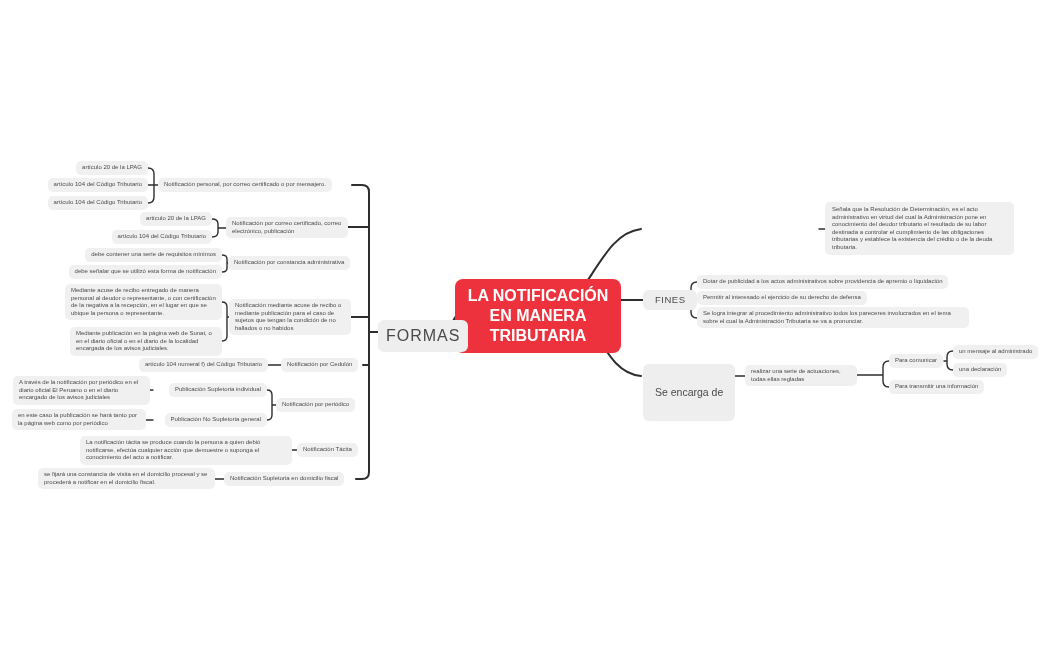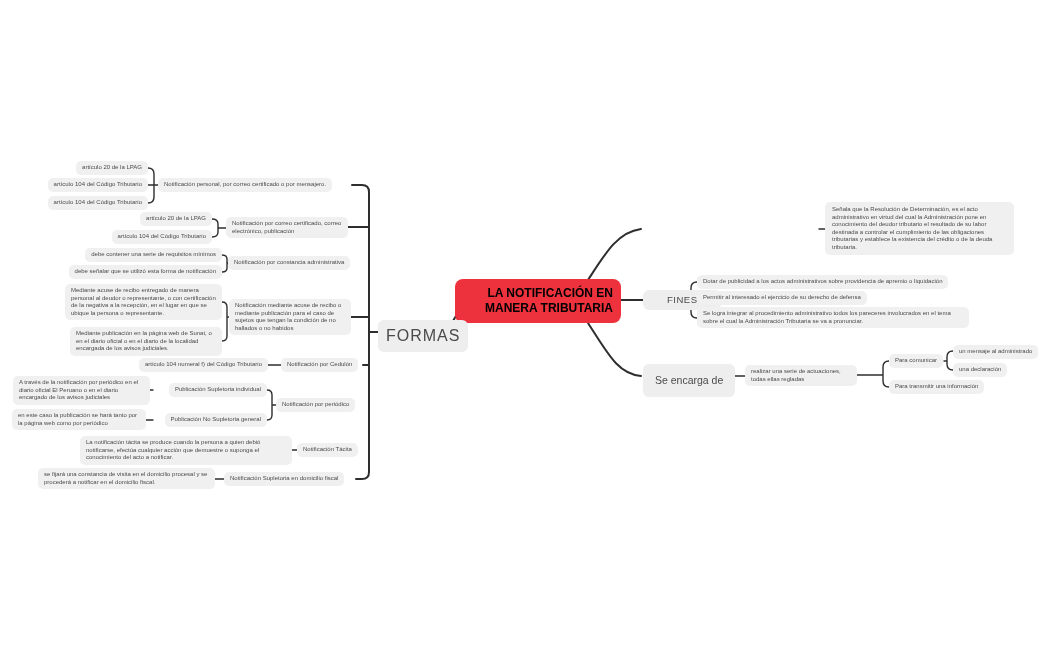--- a/index.html
+++ b/index.html
@@ -5,24 +5,24 @@
   html,body{margin:0;padding:0;background:#ffffff;}
   #stage{position:relative;width:1051px;height:650px;background:#ffffff;overflow:hidden;
          font-family:"Liberation Sans","DejaVu Sans",sans-serif;}
   #wires{position:absolute;left:0;top:0;z-index:1;}
   .node{position:absolute;z-index:2;background:#f0f0f0;color:#4b4b4b;font-size:6px;
         line-height:1.25;padding:3px 6px;border-radius:5px;white-space:nowrap;box-sizing:content-box;}
   .wrap{white-space:normal;}
   .hub{background:#eeeeee;color:#4a4a4a;border-radius:6px;}
   .formas{font-size:16px;letter-spacing:1px;padding:6px 8px;}
   .art76{font-size:9px;padding:5px 9px;}
-  .fines{font-size:9.5px;letter-spacing:0.5px;padding:4px 24px;}
-  .encarga{font-size:10.5px;padding:10px 12px;}
-  .center{background:#ee323d;color:#000000;font-size:12px;font-weight:700;
-          text-align:right;border-radius:8px;padding:7px 8px;width:150px;white-space:normal;
+  .fines{font-size:9.5px;letter-spacing:0.5px;padding:4px 12px;}
+  .encarga{font-size:10.5px;padding:22px 12px;}
+  .center{background:#ee323d;color:#ffffff;font-size:16px;font-weight:700;
+          text-align:center;border-radius:8px;padding:7px 8px;width:150px;white-space:normal;
           line-height:1.25;}
 </style>
 </head>
 <body>
 
 <div id="stage">
 
   <svg id="wires" width="1051" height="650">
     <g stroke="#2e2e2e" fill="none" stroke-linecap="round">
       <g stroke-width="2">

